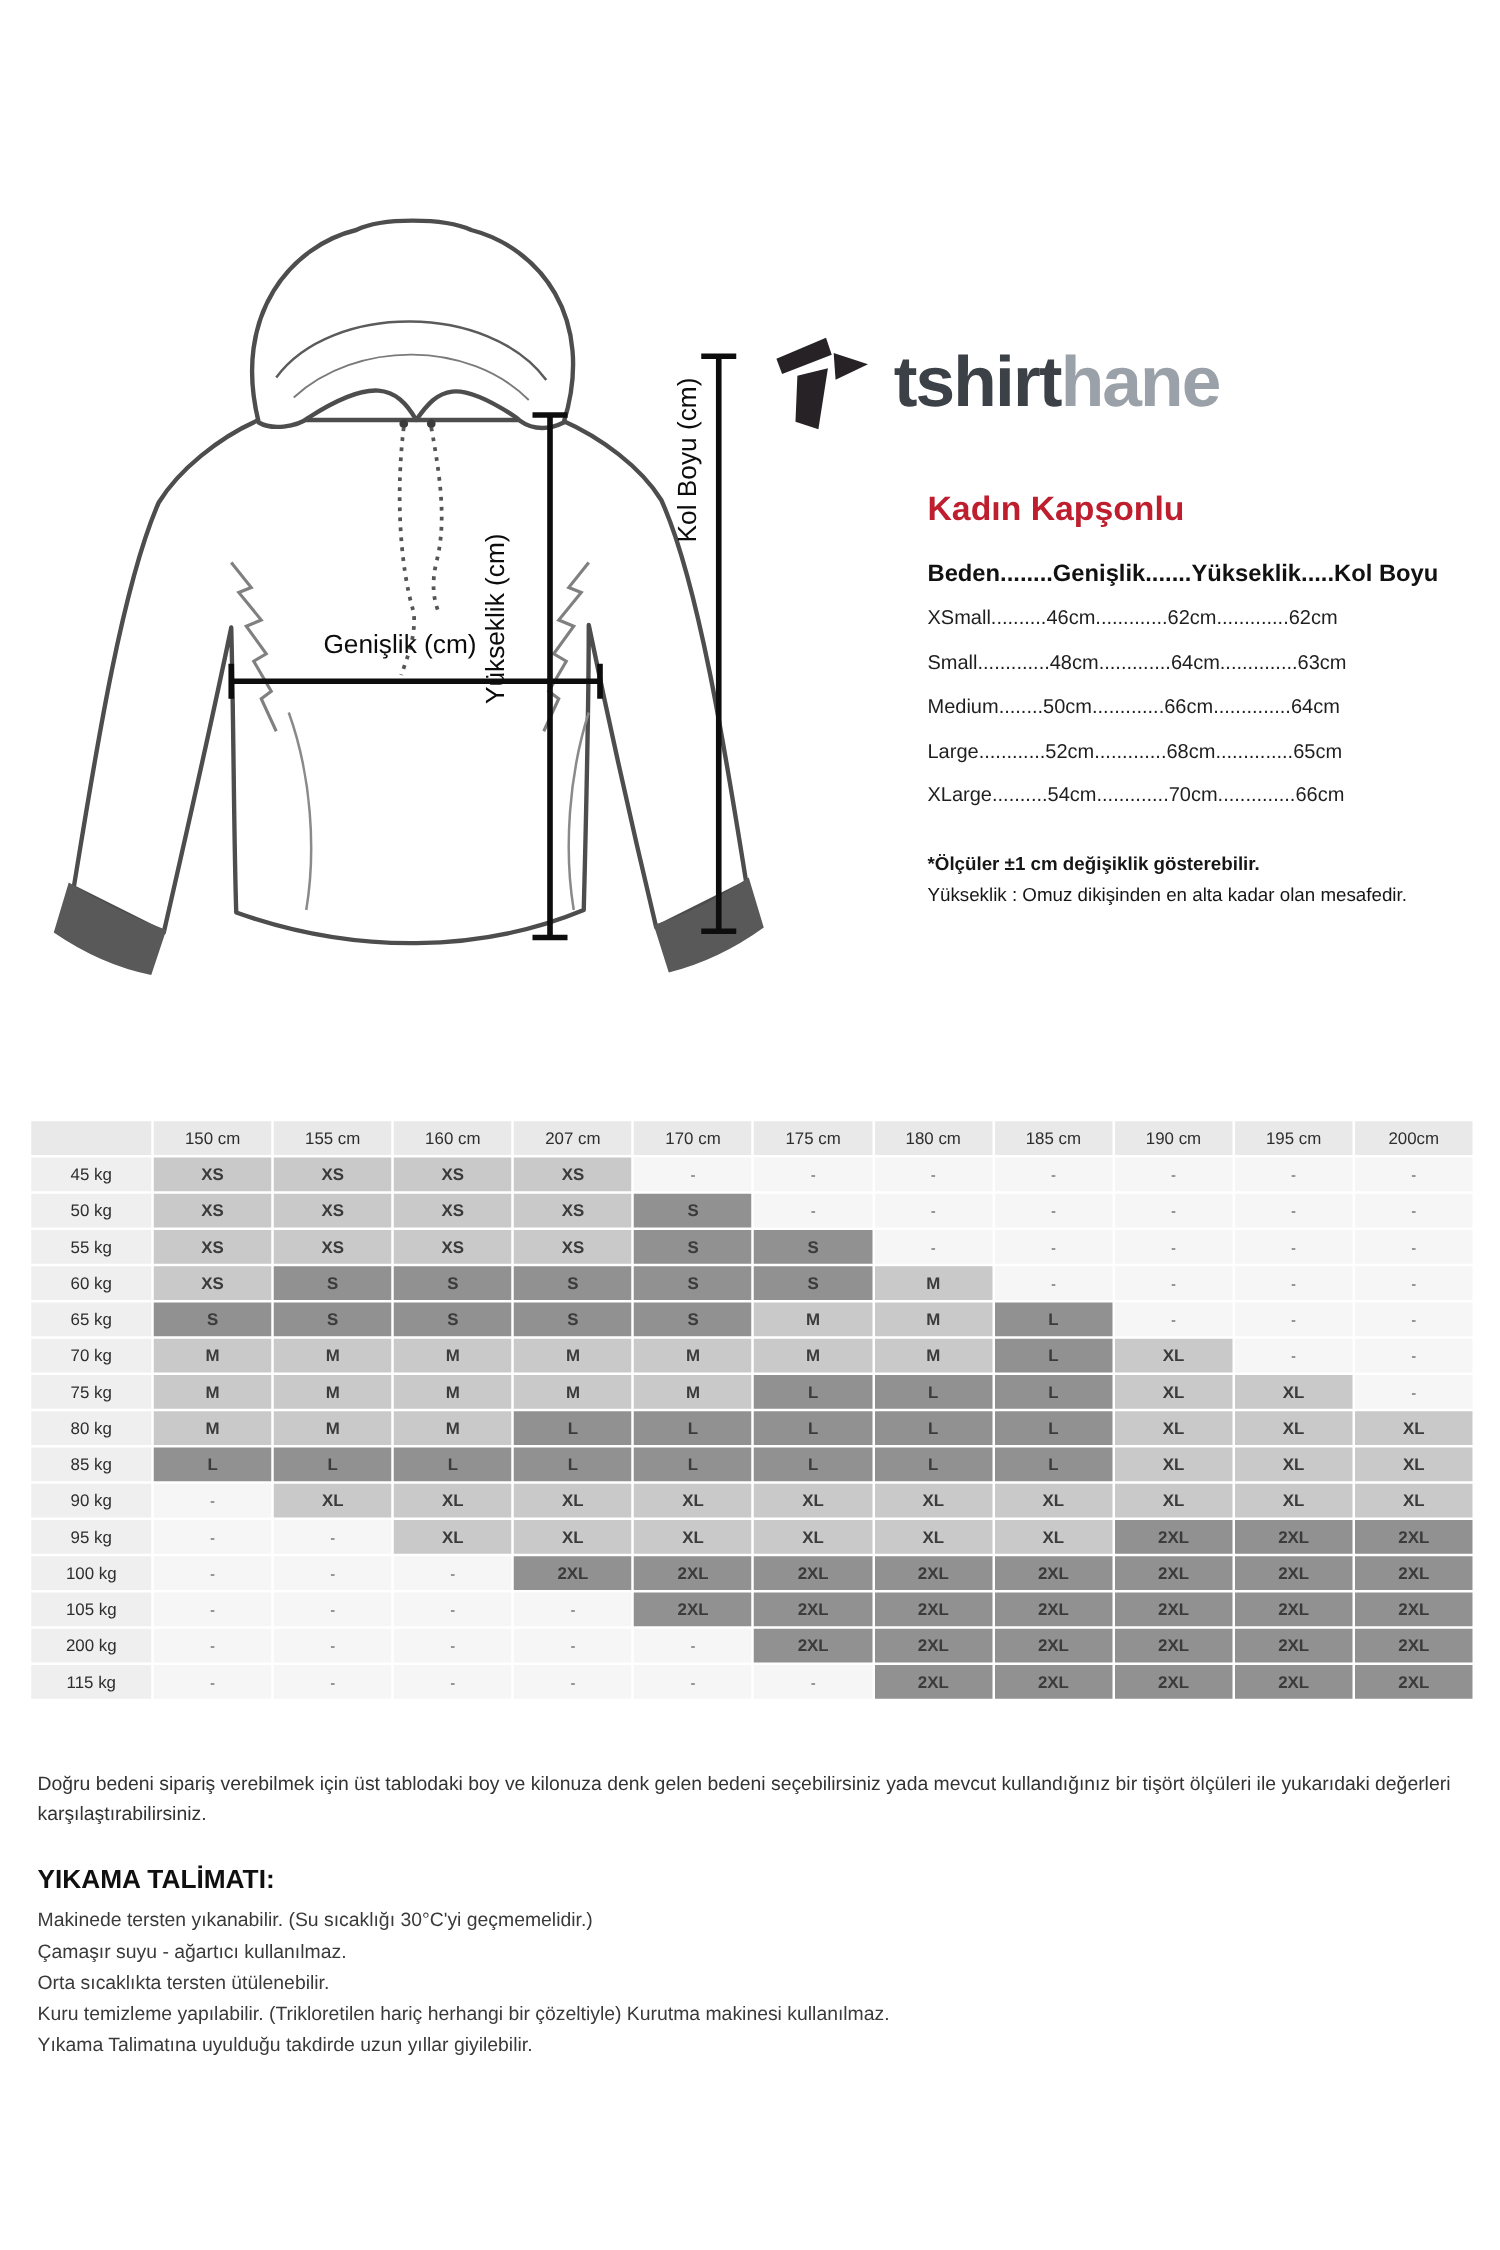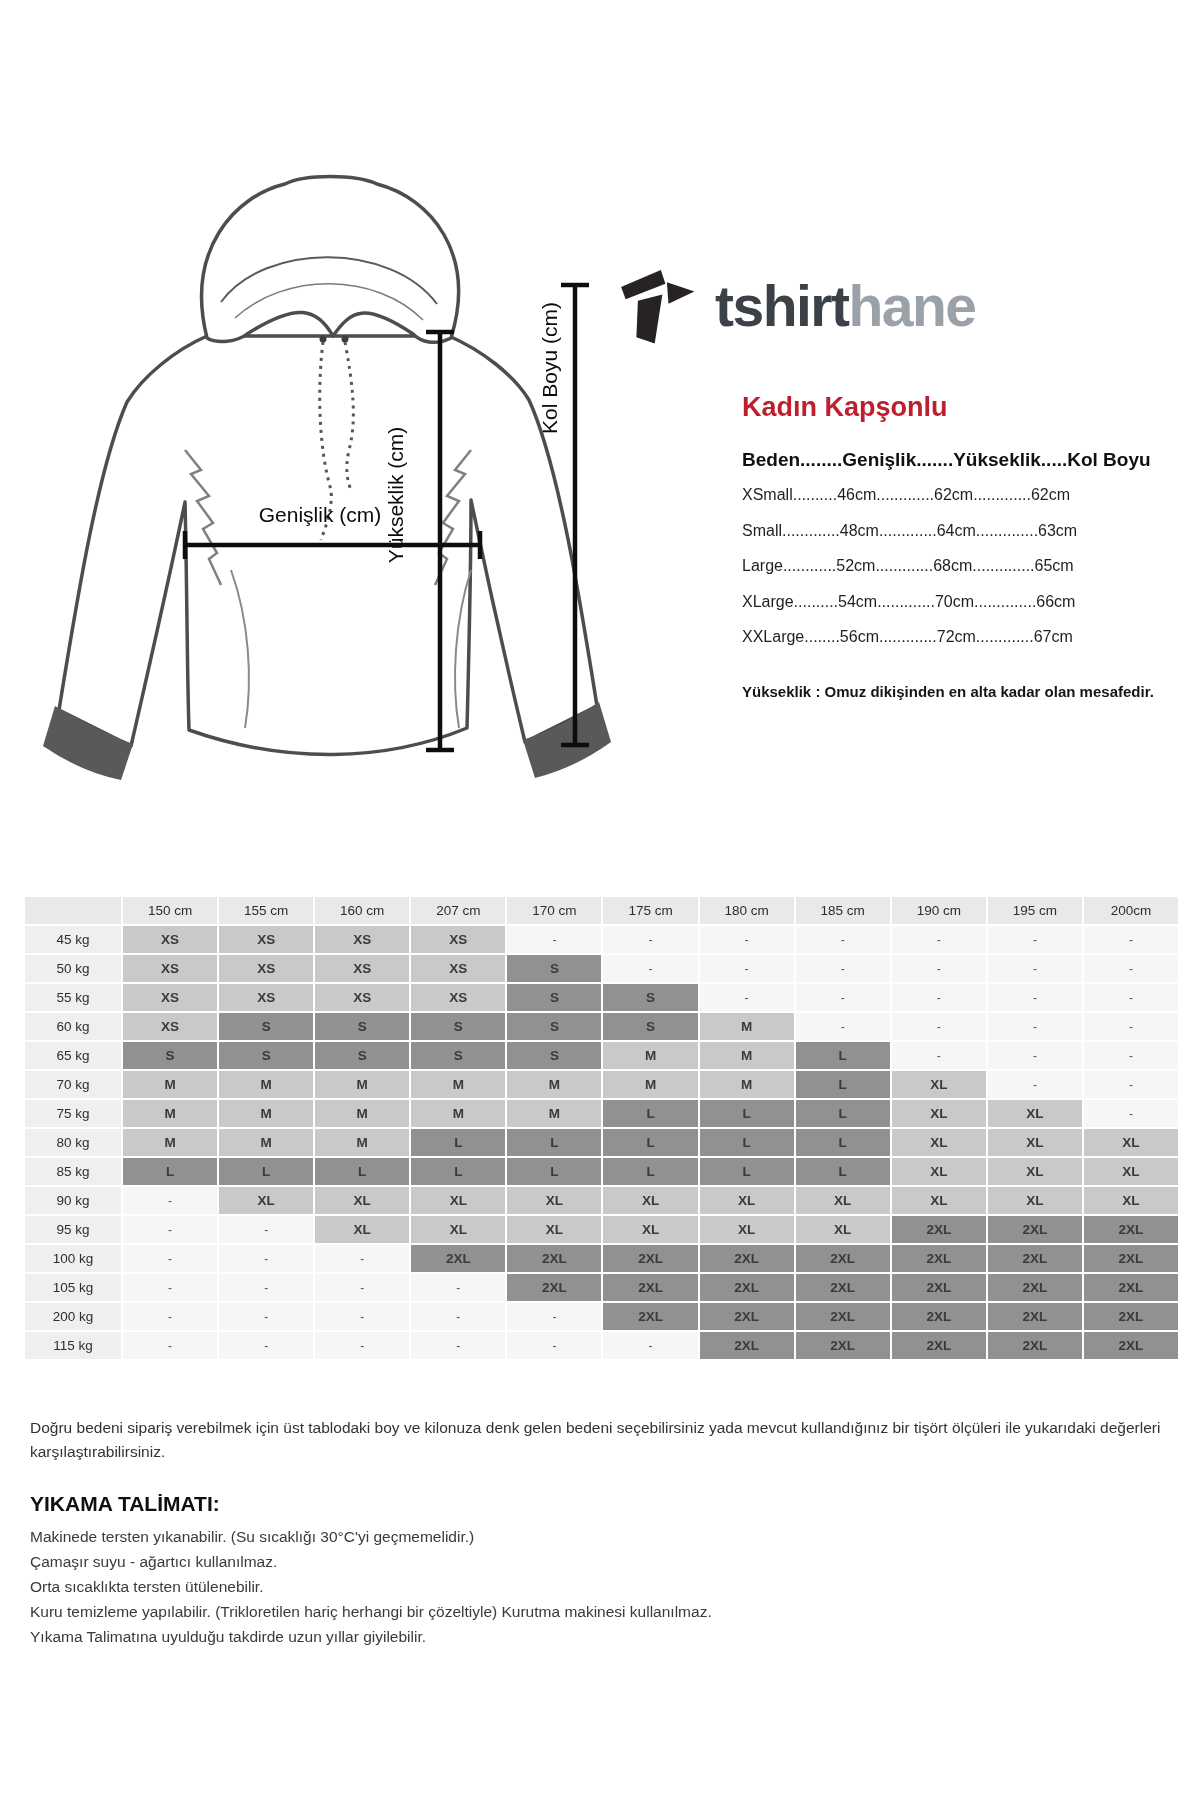--- a/index.html
+++ b/index.html
@@ -123,24 +123,25 @@
     <div class="wordmark">
       <span class="wm-primary" style="color: rgb(60, 65, 72);">tshirt</span><span class="wm-secondary" style="color: rgb(154, 161, 168); text-align: right;">hane</span>
     </div>
   </div>
 
   <div class="sizing">
     <h2 class="sizing-title" style="color: rgb(190, 30, 45);">Kadın Kapşonlu</h2>
     <div class="size-header">Beden........Genişlik.......Yükseklik.....Kol Boyu</div>
     <div class="size-row">XSmall..........46cm.............62cm.............62cm</div>
     <div class="size-row">Small.............48cm.............64cm..............63cm</div>
+    <div class="size-row">Medium........50cm.............66cm..............64cm</div>
     <div class="size-row">Large............52cm.............68cm..............65cm</div>
     <div class="size-row">XLarge..........54cm.............70cm..............66cm</div>
-    <div class="size-row">XXLarge........56cm.............72cm.............67cm</div>
     <div class="size-notes">
+      <div class="note-line">*Ölçüler ±1 cm değişiklik gösterebilir.</div>
       <div class="note-line">Yükseklik : Omuz dikişinden en alta kadar olan mesafedir.</div>
     </div>
   </div>
 
   <div class="grid">
       <div class="g-row">
         <div class="g-label g-head"></div>
         <div class="g-cell g-head">150 cm</div>
         <div class="g-cell g-head">155 cm</div>
         <div class="g-cell g-head">160 cm</div>

